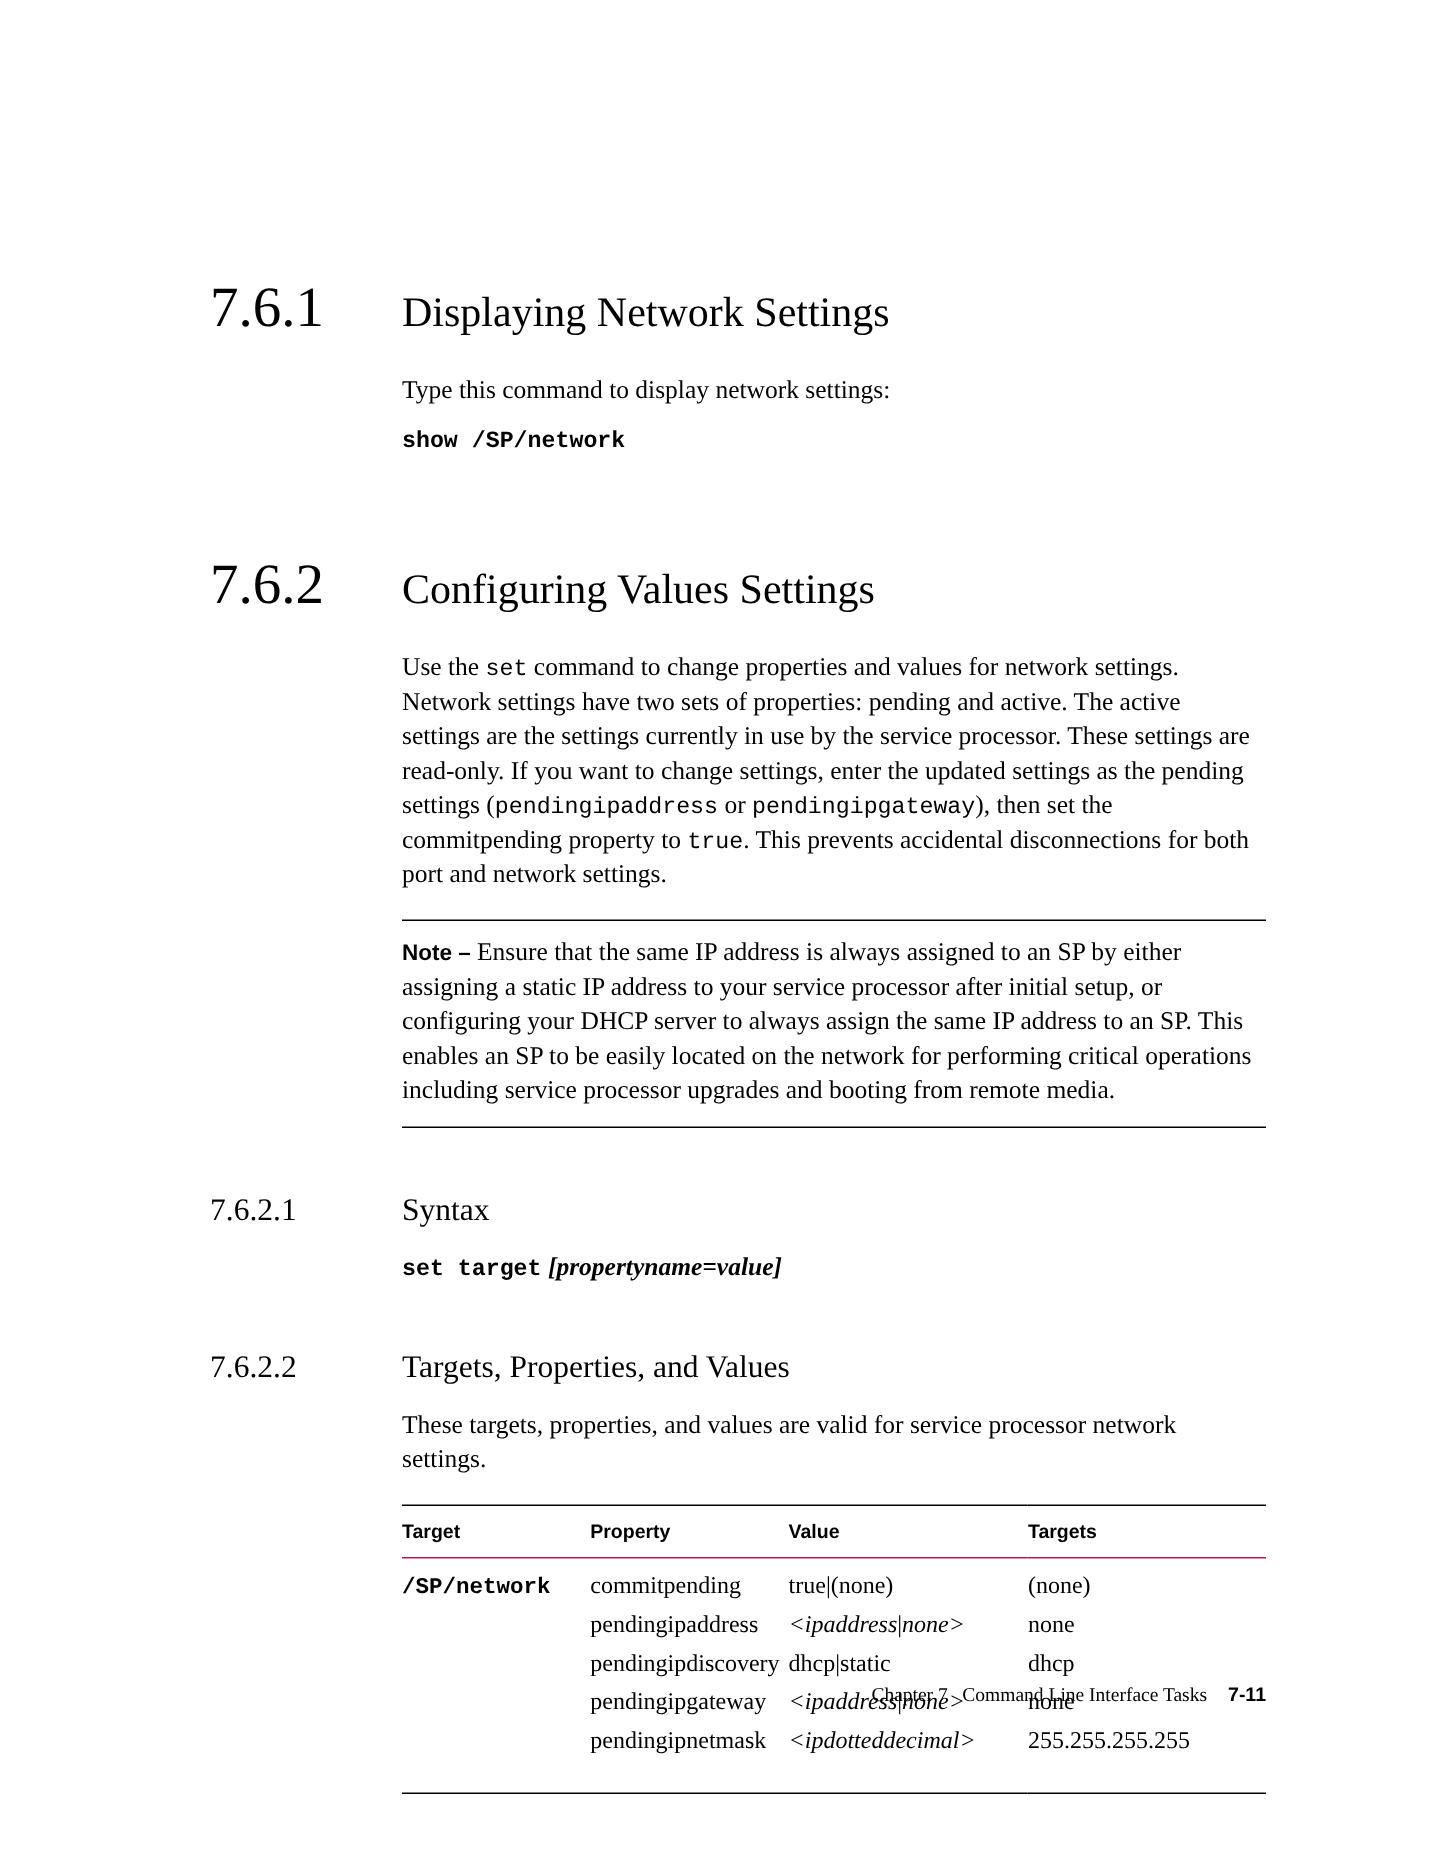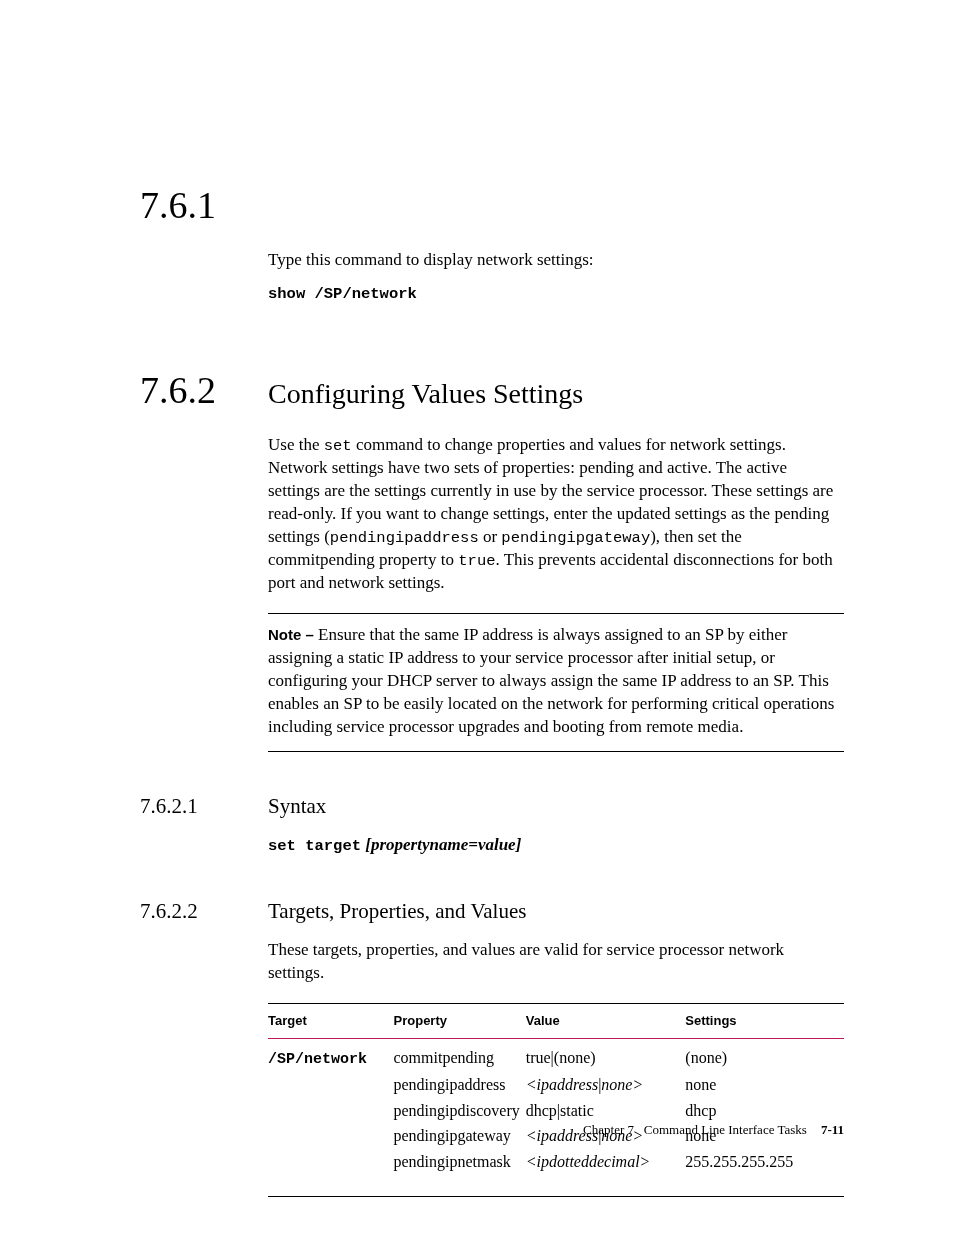--- a/index.html
+++ b/index.html
@@ -126,36 +126,37 @@
   }
   .footer {
     position: absolute;
     bottom: 96px;
     right: 110px;
     font-size: 13px;
     font-family: "Palatino Linotype", "Book Antiqua", Palatino, Georgia, serif;
   }
   .footer .pg {
     font-weight: bold;
-    font-family: Liberation Serif, serif;
+    font-family: Liberation Sans, sans-serif;
     margin-left: 14px;
   }
   .col-target   { width: 22%; }
   .col-property { width: 22%; }
   .col-value    { width: 28%; }
   .col-default  { width: 28%; }
 </style>
 </head>
 <body>
 
 <div class="page">
 
   <div class="section">
     <div class="h2row">
       <div class="h2num">7.6.1</div>
+      <div class="h2title">Displaying Network Settings</div>
     </div>
     <div class="body">
       <p class="para">Type this command to display network settings:</p>
       <p class="cmdline">
         <span class="code-strong">show /SP/network</span>
       </p>
     </div>
   </div>
 
   <div class="section" style="margin-top:60px;">
@@ -196,21 +197,21 @@
           <col class="col-target">
             <col class="col-property">
             <col class="col-value">
             <col class="col-default">
         </colgroup>
         <thead>
           <tr>
             <th>Target</th>
             <th>Property</th>
             <th>Value</th>
-            <th>Settings</th>
+            <th>Targets</th>
           </tr>
         </thead>
         <tbody>
           <tr>
             <td><span class="tgt-bold">/SP/network</span></td>
             <td>commitpending</td>
             <td><span>true</span><span>|</span><span>(none)</span></td>
             <td>(none)</td>
           </tr>
           <tr>

